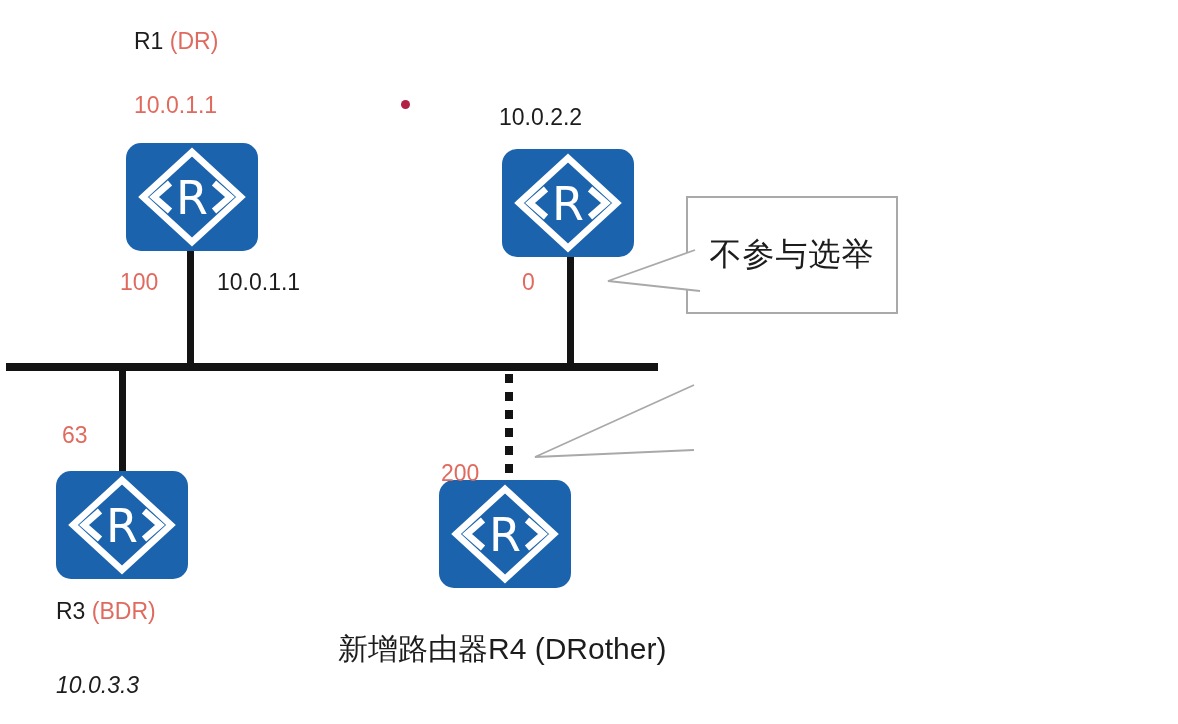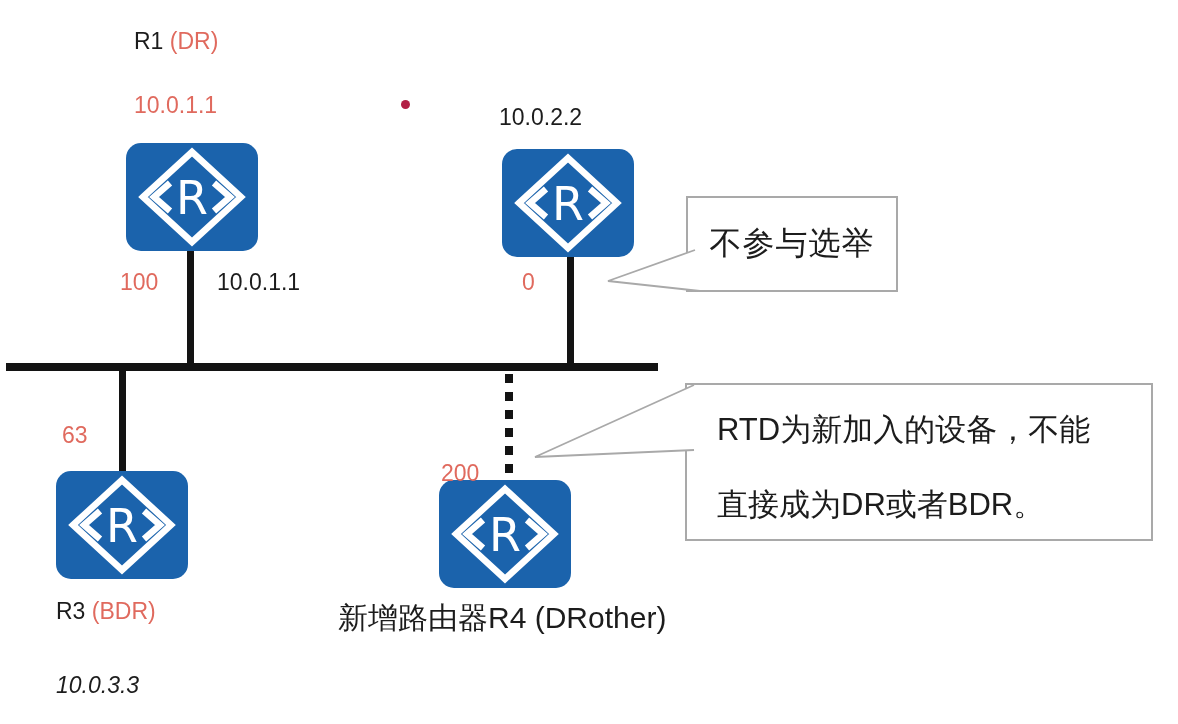--- a/index.html
+++ b/index.html
@@ -11,35 +11,35 @@
     --dot-red:#b22045;
   }
   *{box-sizing:border-box;margin:0;padding:0;}
   html,body{background:#ffffff;}
   body{font-family:"Liberation Sans","DejaVu Sans",sans-serif;color:var(--text-black);}
   .canvas{position:relative;width:1178px;height:724px;background:#ffffff;overflow:hidden;}
 
   .lbl{position:absolute;white-space:nowrap;color:var(--text-black);}
   .red{color:var(--accent-red);}
   .f29{font-size:23px;}
-  .f30{font-size:30px;}
+  .f30{font-size:30px;margin-top:31px;}
 
   .vline{position:absolute;width:7px;background:var(--line-black);}
   .busline{position:absolute;height:8px;background:var(--line-black);}
   .dashline{position:absolute;width:8px;
     background:repeating-linear-gradient(to bottom,var(--line-black) 0 9px,transparent 9px 18px);}
 
   .router{position:absolute;width:134px;height:110px;}
   .router svg{display:block;width:100%;height:100%;}
   .router .bg{fill:var(--router-blue);}
   .router .stroke{stroke:#ffffff;stroke-width:6.5;fill:none;}
   .router .letter{fill:#ffffff;font-family:"DejaVu Sans",sans-serif;font-size:46px;}
 
   .callout{position:absolute;background:#ffffff;border:2px solid var(--callout-border);}
-  .callout1{left:686px;top:196px;width:212px;height:96px;
+  .callout1{left:686px;top:196px;width:212px;height:118px;
     display:flex;align-items:center;justify-content:center;font-size:32px;letter-spacing:1px;}
   .callout2{left:685px;top:383px;width:468px;height:158px;font-size:31px;}
   .callout2 .l1{position:absolute;left:30px;top:24px;white-space:nowrap;}
   .callout2 .l2{position:absolute;left:30px;top:99px;white-space:nowrap;}
 
   .tails{position:absolute;left:0;top:0;width:1178px;height:724px;pointer-events:none;}
   .tails .fill{fill:#ffffff;stroke:none;}
   .tails .edge{fill:none;stroke:var(--callout-border);stroke-width:1.8;}
 
   .dot{position:absolute;left:401px;top:100px;width:9px;height:9px;border-radius:50%;
@@ -110,24 +110,20 @@
   <div class="lbl f29" style="left:56px;top:598px;">
     <span>R3</span>
     <span class="red">(BDR)</span>
   </div>
   <div class="lbl f29" style="left:56px;top:672px;font-style:italic;">10.0.3.3</div>
   <div class="lbl f30" style="left:338px;top:598px;">新增路由器R4 (DRother)</div>
 
   <div class="callout callout1">
     <span>不参与选举</span>
   </div>
-  <div class="callout callout2">
-    <div class="l1">RTD为新加入的设备，不能</div>
-    <div class="l2">直接成为DR或者BDR。</div>
-  </div>
 
   <svg class="tails">
     <polygon class="fill" points="695,250 608,281 700,291"></polygon>
     <polyline class="edge" points="695,250 608,281 700,291"></polyline>
     <polygon class="fill" points="694,385 535,457 694,450"></polygon>
     <polyline class="edge" points="694,385 535,457 694,450"></polyline>
   </svg>
 
 </div>
 

